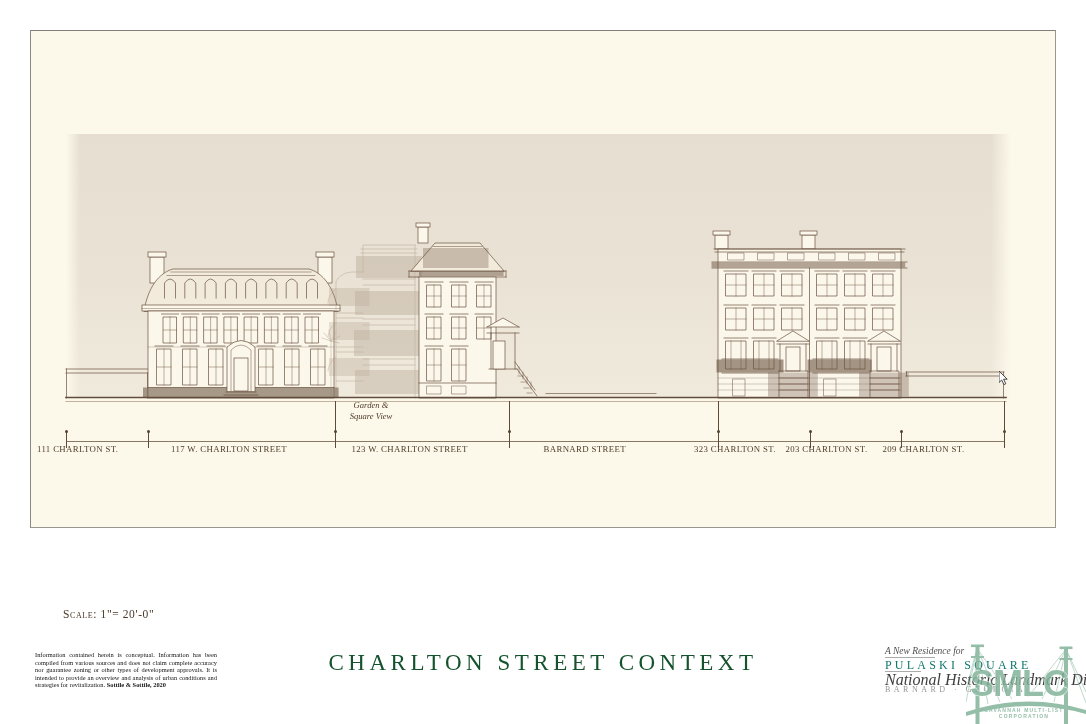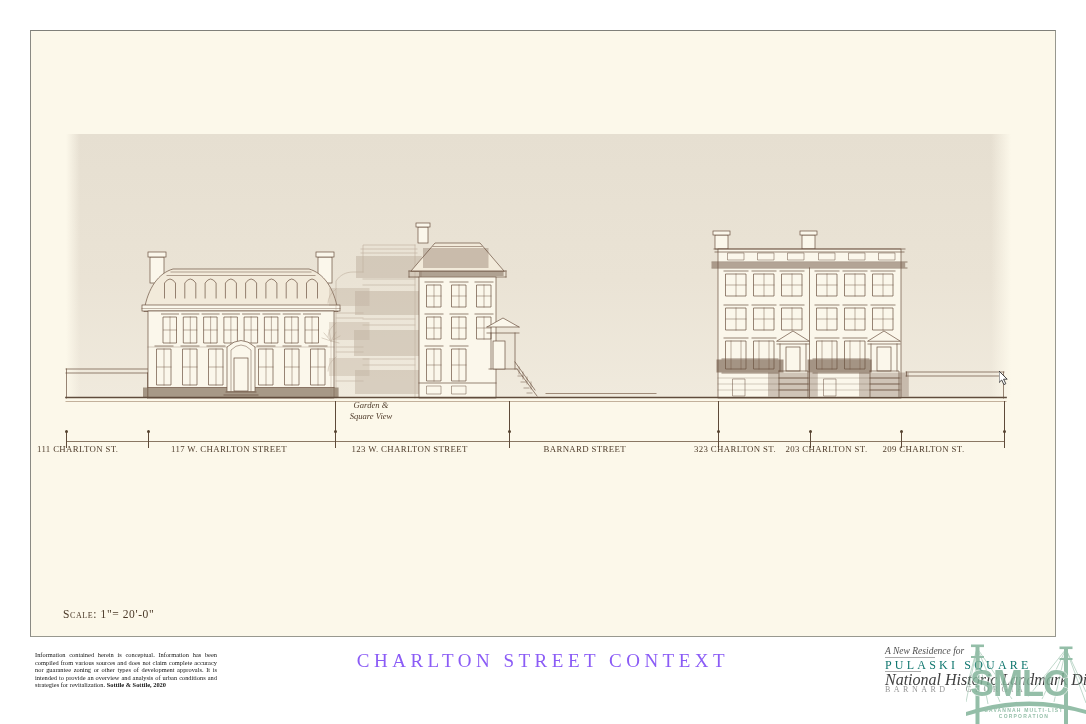--- a/index.html
+++ b/index.html
@@ -1,20 +1,20 @@
 <!DOCTYPE html>
 <html><head>
 <meta charset="utf-8">
 <style>
   * { margin:0; padding:0; box-sizing:border-box; }
   body { width:1086px; height:724px; background:#ffffff; font-family:"Liberation Serif", serif; }
   .page { position:relative; width:1086px; height:724px; background:#ffffff; overflow:hidden; }
 
   
-  .sheet { position:absolute; left:30px; top:30px; width:1026px; height:607px;
+  .sheet { position:absolute; left:30px; top:30px; width:1026px; height:498px;
            background:#FCF8EA; border:1px solid #98988F; border-top-color:#80807A; border-left-color:#8A8A84; }
   .band { position:absolute; left:35px; top:103px; width:945px; height:264px;
           background:
             linear-gradient(to right, #FCF8EA 0px, rgba(252,248,234,0) 14px, rgba(252,248,234,0) calc(100% - 20px), #FCF8EA 100%),
             linear-gradient(#E6DFD1 0%, #EAE3D5 55%, #F0EADD 100%); }
   svg.elev { position:absolute; left:0; top:0; }
 
   
   .dim-line { position:absolute; left:35px; top:410px; width:938px; height:1px; background:#8A7864; }
   .tick { position:absolute; width:1px; background:#5E4A39; top:401px; height:16px; }
@@ -25,21 +25,21 @@
   .garden { position:absolute; left:290px; top:369px; width:100px; text-align:center;
             font-style:italic; font-size:8.6px; line-height:10.5px; color:#4F3B2A; }
   .scale-note { position:absolute; left:32px; top:577px; font-size:11.5px; font-variant:small-caps;
                 letter-spacing:.6px; color:#4A3827; }
 
   
   .disclaimer { position:absolute; left:35px; top:651px; width:182px; font-size:6.4px; line-height:7.55px;
                 color:#151515; text-align:justify; }
   .disclaimer b { font-weight:bold; }
   .sheet-title { position:absolute; left:0; top:650px; width:1086px; text-align:center;
-                 font-size:19px; letter-spacing:4.5px; color:#8b5cf6; white-space:nowrap; }
+                 font-size:23px; letter-spacing:4.5px; color:#14532d; white-space:nowrap; }
   .sheet-subtitle { position:absolute; left:0; top:678px; width:1086px; text-align:center;
                     font-style:italic; font-size:14.5px; letter-spacing:1.2px; color:#3E3E3E; }
   .project { position:absolute; left:885px; top:644px; width:198px; }
   .project div { position:absolute; width:198px; text-align:left; white-space:nowrap; }
   .proj-1 { top:2px;  font-style:italic; font-size:9.5px; color:#4F4F4F; }
   .proj-2 { top:14px; font-size:12px; letter-spacing:3.2px; color:#0f766e; }
   .proj-3 { top:27px; font-style:italic; font-size:16px; color:#3F3F3F; }
   .proj-4 { top:41px; font-size:8px; letter-spacing:3.5px; color:#969696; }
   .proj-rule { position:absolute; height:1px; background:#ABABAB; left:0; }
   .rule-a { top:13px; width:50px; }

